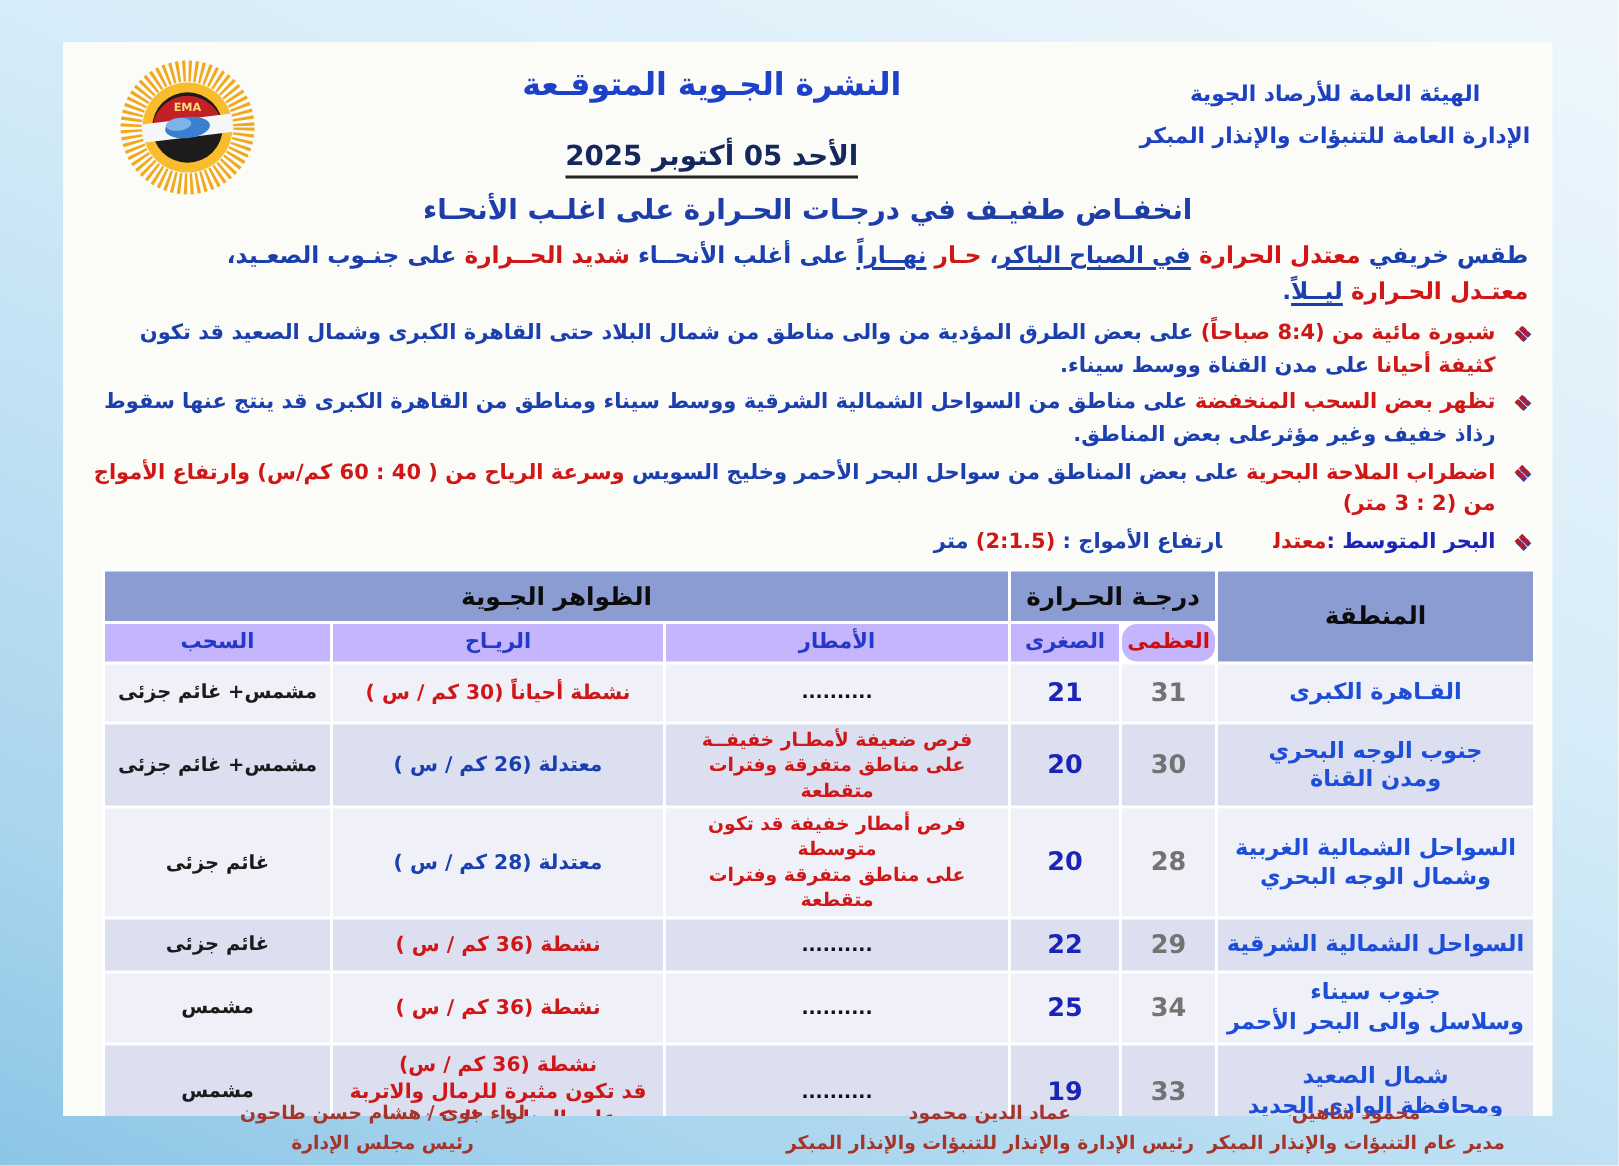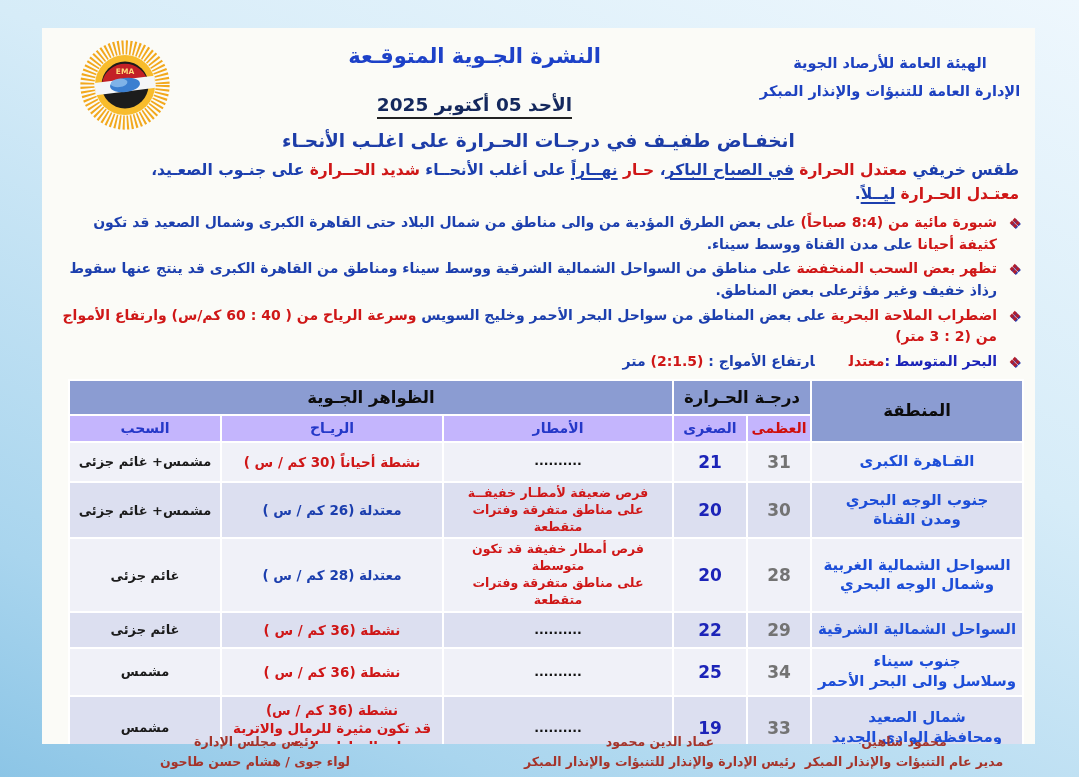--- a/index.html
+++ b/index.html
@@ -41,21 +41,21 @@
     display:grid; direction:rtl;
     grid-template-columns:210px 62px 72px 228px 220px 150px;
     gap:2px; background:#fff; border:2px solid #fff;
     width:956px; margin:6px 11px 0 auto;
   }
   .wtable > .rowg { display:contents; }
   .cell { display:flex; align-items:center; justify-content:center; text-align:center;
           padding:2px 4px; white-space:pre-line; background:#f0f1f8; }
   .band  { background:#8b9cd2; color:#0c0c0c; font-size:16.5px; min-height:33px; }
   .sub   { background:#c4b5fd; font-size:14px; min-height:25px; }
-  .sub.blue { color:#2538c8; } .sub.redh { color:#cf0f0f; }
+  .sub.blue { color:#2538c8; } .sub.redh { color:#cf0f0f;border-radius:10px; }
   .c-region-h { grid-column:1; grid-row:1 / 3; }
   .c-temp-h   { grid-column:2 / 4; grid-row:1; }
   .c-phen-h   { grid-column:4 / 7; grid-row:1; }
   .g2 { grid-row:2; }
   .region { font-size:15px; color:#1d4ed8; line-height:1.3; }
   .tmax { font-size:17px; color:#737373; }
   .tmin { font-size:17px; color:#1c24b8; }
   .rain { font-size:12.5px; line-height:1.35; }
   .wind { font-size:13.5px; line-height:1.35; }
   .clouds { font-size:13px; color:#1b1b1b; }
@@ -201,15 +201,15 @@
 
 <div class="sig sig-right">
   <div>محمود شاهين</div>
   <div>مدير عام التنبؤات والإنذار المبكر</div>
 </div>
 <div class="sig sig-center">
   <div>عماد الدين محمود</div>
   <div>رئيس الإدارة والإنذار للتنبؤات والإنذار المبكر</div>
 </div>
 <div class="sig sig-left">
+  <div>لواء جوى / هشام حسن طاحون</div>
   <div>رئيس مجلس الإدارة</div>
-  <div>لواء جوى / هشام حسن طاحون</div>
 </div>
 
 </body></html>

